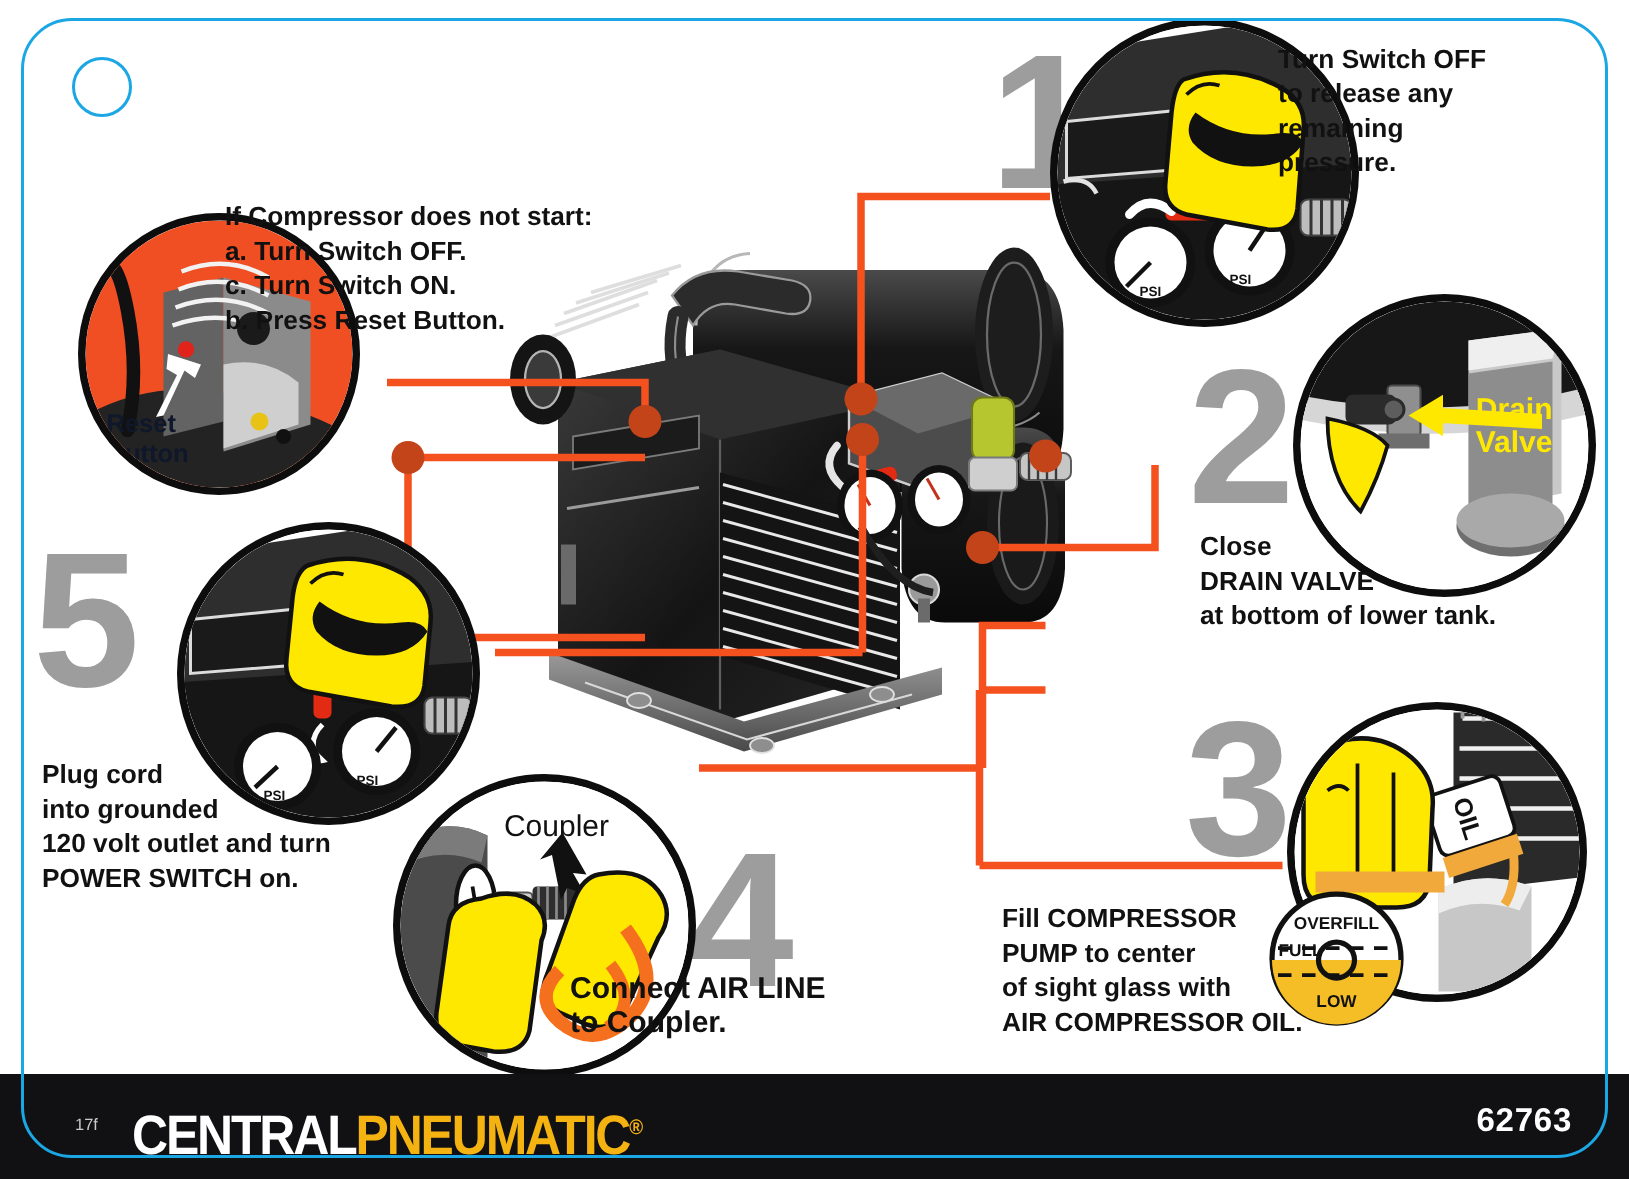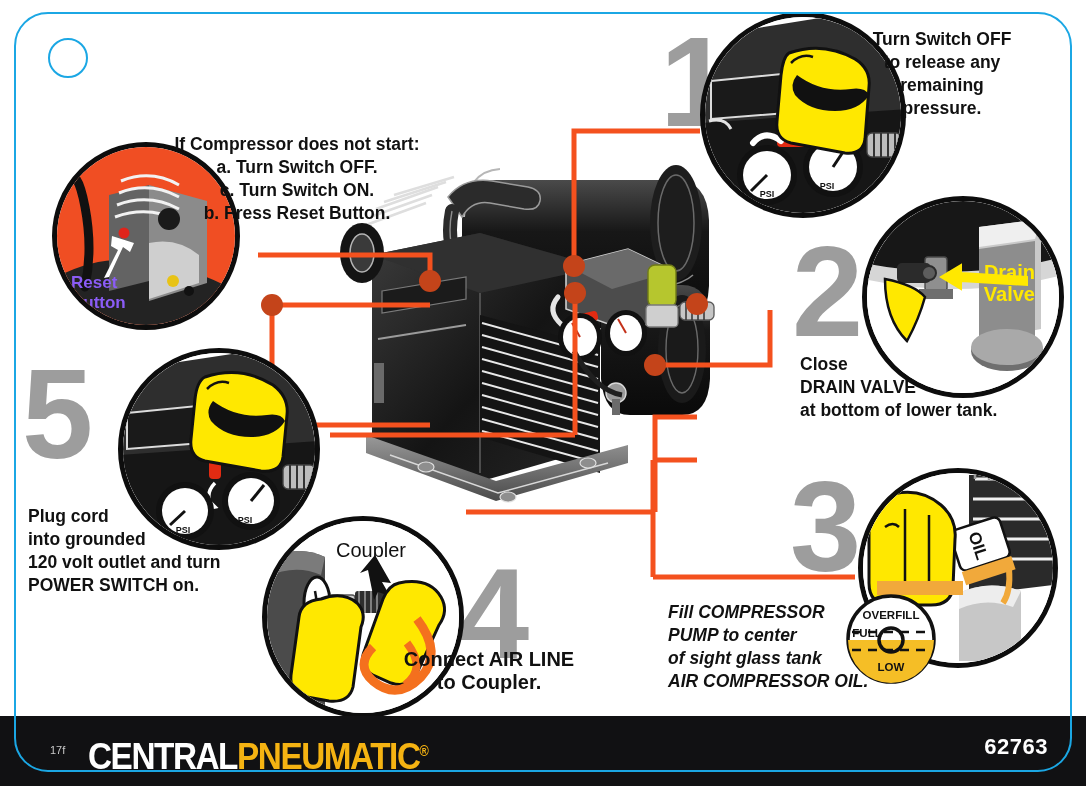--- a/index.html
+++ b/index.html
@@ -17,21 +17,21 @@
   
   .hdr{position:absolute;left:92px;top:18px;z-index:20;}
   .hdr .l1{font-weight:bold;font-size:33px;letter-spacing:-1.2px;color:#111;
     line-height:38px;white-space:nowrap;transform:scaleX(.93);transform-origin:left center;}
   .hdr .l1 .sup{font-size:17px;vertical-align:super;letter-spacing:-.5px;}
   .hdr .l2{font-weight:bold;font-size:37px;letter-spacing:-1px;color:#111;
     line-height:42px;margin-top:2px;transform:scaleX(.82);transform-origin:left center;}
 
   
   .txt{position:absolute;font-weight:bold;color:#111;line-height:1.22;z-index:25;}
-  .txt.r{text-align:center;}
+  .txt.r{text-align:left;}
 
   
   .stepnum{position:absolute;color:#9d9d9d;font-weight:bold;z-index:8;
     font-family:"Liberation Sans",sans-serif;line-height:1;}
 
   
   .osvg{position:absolute;left:0;top:0;width:1086px;height:786px;z-index:10;pointer-events:none;}
 
   
   .circ{position:absolute;border-radius:50%;overflow:hidden;background:#fff;
@@ -237,21 +237,21 @@
           <path d="M58,70 q34,-12 64,4"></path>
       </g>
 
       <circle cx="67" cy="86" r="5.5" fill="#E0241B"></circle>
 
       <path d="M52,130 l14,-30 l7,5 l4,-9 l-22,-7 l-1,10 l7,4 l-14,28 z" fill="#fff"></path>
       <circle cx="112" cy="72" r="11" fill="#1a1a1a"></circle>
       <circle cx="116" cy="134" r="6" fill="#E8C316"></circle>
       <circle cx="132" cy="144" r="5" fill="#111"></circle>
     </svg>
-    <div class="lbl" style="left:14px;top:126px;color:#8b5cf6;font-size:17px;line-height:20px;z-index:19;">
+    <div class="lbl" style="left:14px;top:126px;color:#0f172a;font-size:17px;line-height:20px;z-index:19;">
       <div>Reset</div>
       <div>Button</div>
     </div>
   </div>
 
   <div class="stepnum" style="left:660px;top:18px;font-size:128px;">1</div>
   <div class="circ" style="left:700px;top:12px;width:206px;height:206px;">
     <svg width="196" height="196" viewBox="0 0 196 196">
       <rect width="196" height="196" fill="#fff"></rect>
       <path d="M-4,20 l150,-24 l56,22 l0,86 l-206,20 z" fill="#2e2e2e"></path>
@@ -372,24 +372,24 @@
       <circle cx="45" cy="45" r="43" fill="#fff" stroke="#111" stroke-width="3.5"></circle>
       <path d="M2,46 a43,43 0 0 0 86,0 z" fill="#F5BE26"></path>
       <line x1="6" y1="38" x2="84" y2="38" stroke="#111" stroke-width="2.5" stroke-dasharray="9 7"></line>
       <line x1="6" y1="56" x2="84" y2="56" stroke="#111" stroke-width="2.5" stroke-dasharray="9 7"></line>
       <circle cx="45" cy="46" r="12" fill="none" stroke="#111" stroke-width="3.5"></circle>
       <text x="45" y="25" font-family="Liberation Sans,sans-serif" font-size="11.5" font-weight="bold" text-anchor="middle" fill="#111">OVERFILL</text>
       <text x="21" y="43" font-family="Liberation Sans,sans-serif" font-size="11.5" font-weight="bold" text-anchor="middle" fill="#111">FULL</text>
       <text x="45" y="77" font-family="Liberation Sans,sans-serif" font-size="11.5" font-weight="bold" text-anchor="middle" fill="#111">LOW</text>
     </svg>
   </div>
-  <div class="txt" style="left:668px;top:601px;width:230px;font-size:17.5px;line-height:23px;font-style:italic;">
+  <div class="txt" style="left:668px;top:601px;width:230px;font-size:17.5px;line-height:23px;">
     <div>Fill COMPRESSOR</div>
     <div>PUMP to center</div>
-    <div>of sight glass tank</div>
+    <div>of sight glass with</div>
     <div>AIR COMPRESSOR OIL.</div>
   </div>
 
   <div class="stepnum" style="left:458px;top:550px;font-size:128px;">4</div>
   <div class="circ" style="left:262px;top:516px;width:202px;height:202px;">
     <svg width="192" height="192" viewBox="0 0 192 192">
       <rect width="192" height="192" fill="#fff"></rect>
 
       <path d="M-4,40 q34,-18 62,-4 l0,150 l-66,0 z" fill="#4b4b4b"></path>
       <path d="M-4,40 q34,-18 62,-4 l-4,18 q-28,-12 -58,4 z" fill="#7b7b7b"></path>

